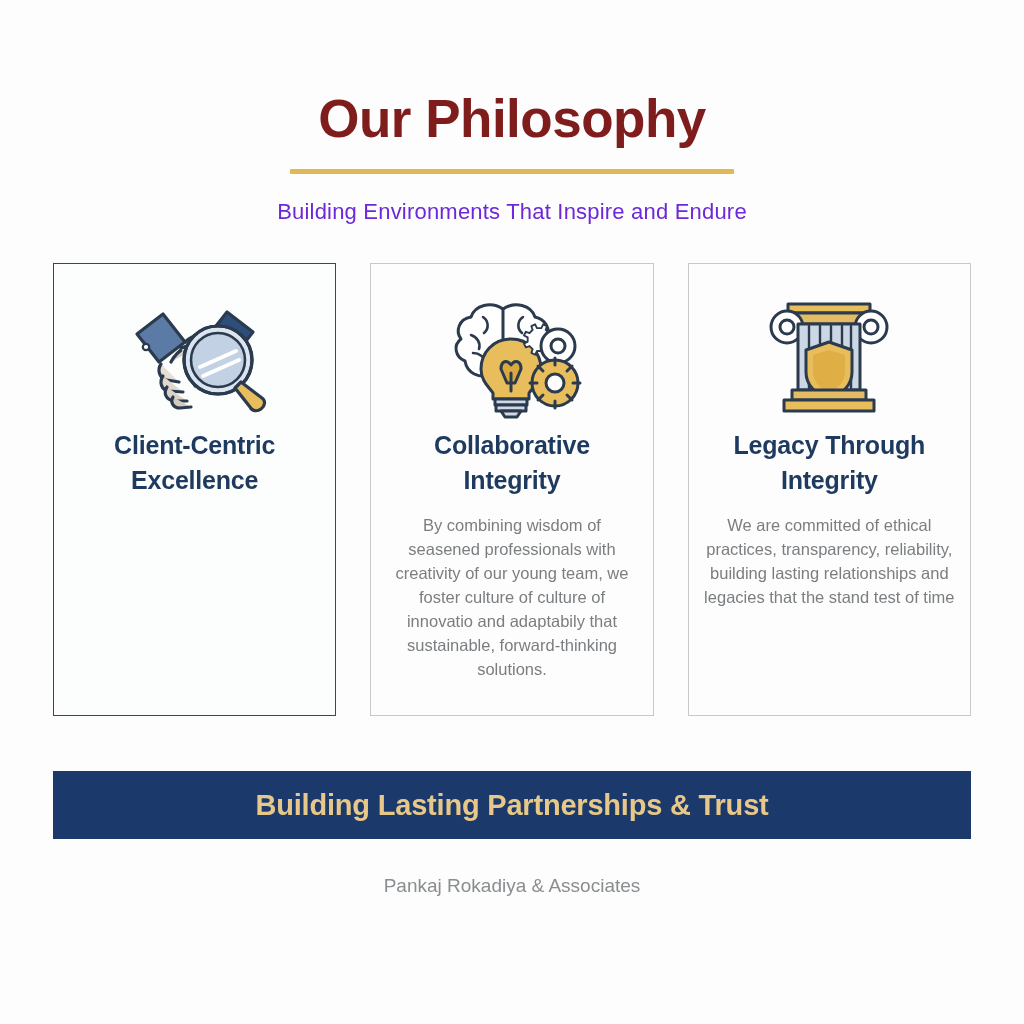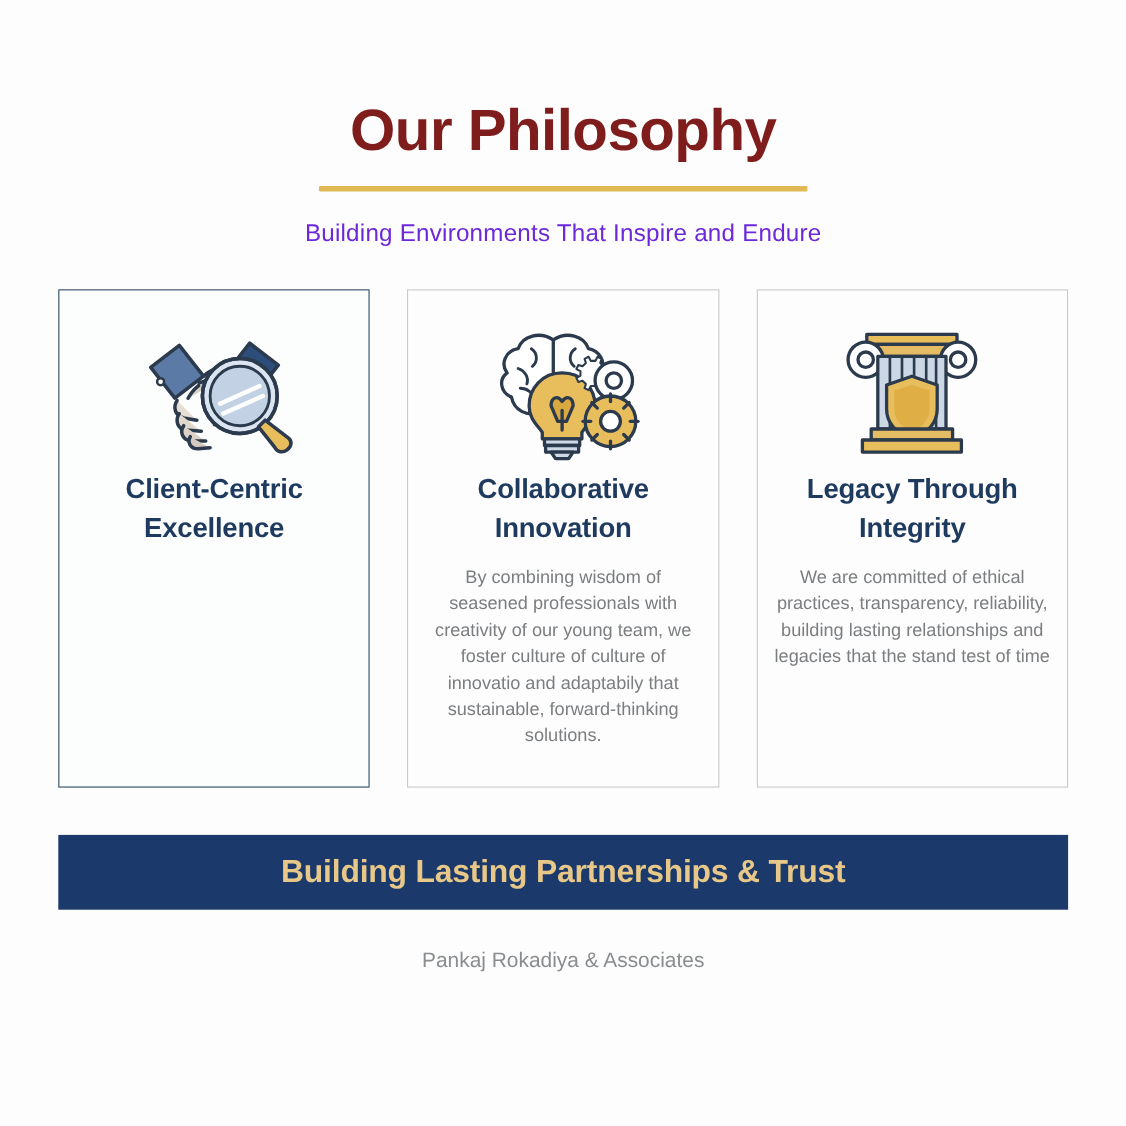--- a/index.html
+++ b/index.html
@@ -94,21 +94,21 @@
     margin-top: 16px;
     font-size: 16.5px;
     color: #7b7e80;
     text-align: center;
     line-height: 1.46;
     max-width: 252px;
   }
 
   
   .banner {
-    margin-top: 43px;
+    margin-top: 55px;
     margin-left: 53px;
     margin-right: 53px;
     height: 68px;
     background: #1b3a6b;
     display: flex;
     align-items: center;
     justify-content: center;
   }
   .banner-text {
     font-size: 29px;
@@ -206,21 +206,21 @@
               <line x1="91" y1="88" x2="98" y2="88"></line>
               <line x1="134" y1="88" x2="141" y2="88"></line>
               <line x1="99" y1="71" x2="104" y2="76"></line>
               <line x1="128" y1="100" x2="133" y2="105"></line>
               <line x1="133" y1="71" x2="128" y2="76"></line>
               <line x1="104" y1="100" x2="99" y2="105"></line>
             </g>
           </g>
         </svg>
       </div>
-      <div class="card-title">Collaborative Innovation</div>
+      <div class="card-title">Collaborative Integrity</div>
       <div class="card-body">By combining wisdom of seasened professionals with creativity of our young team, we foster culture of culture of innovatio and adaptabily that sustainable, forward-thinking solutions.</div>
     </div>
 
     <div class="card">
       <div class="card-icon">
         <svg width="134" height="122" viewBox="0 0 134 122">
           <g stroke="#2b3a4d" stroke-width="3" stroke-linejoin="round" stroke-linecap="round">
 
             <rect x="26" y="8" width="82" height="9" fill="#e8bd5c"></rect>
             <rect x="30" y="17" width="74" height="11" fill="#e3bc63"></rect>

